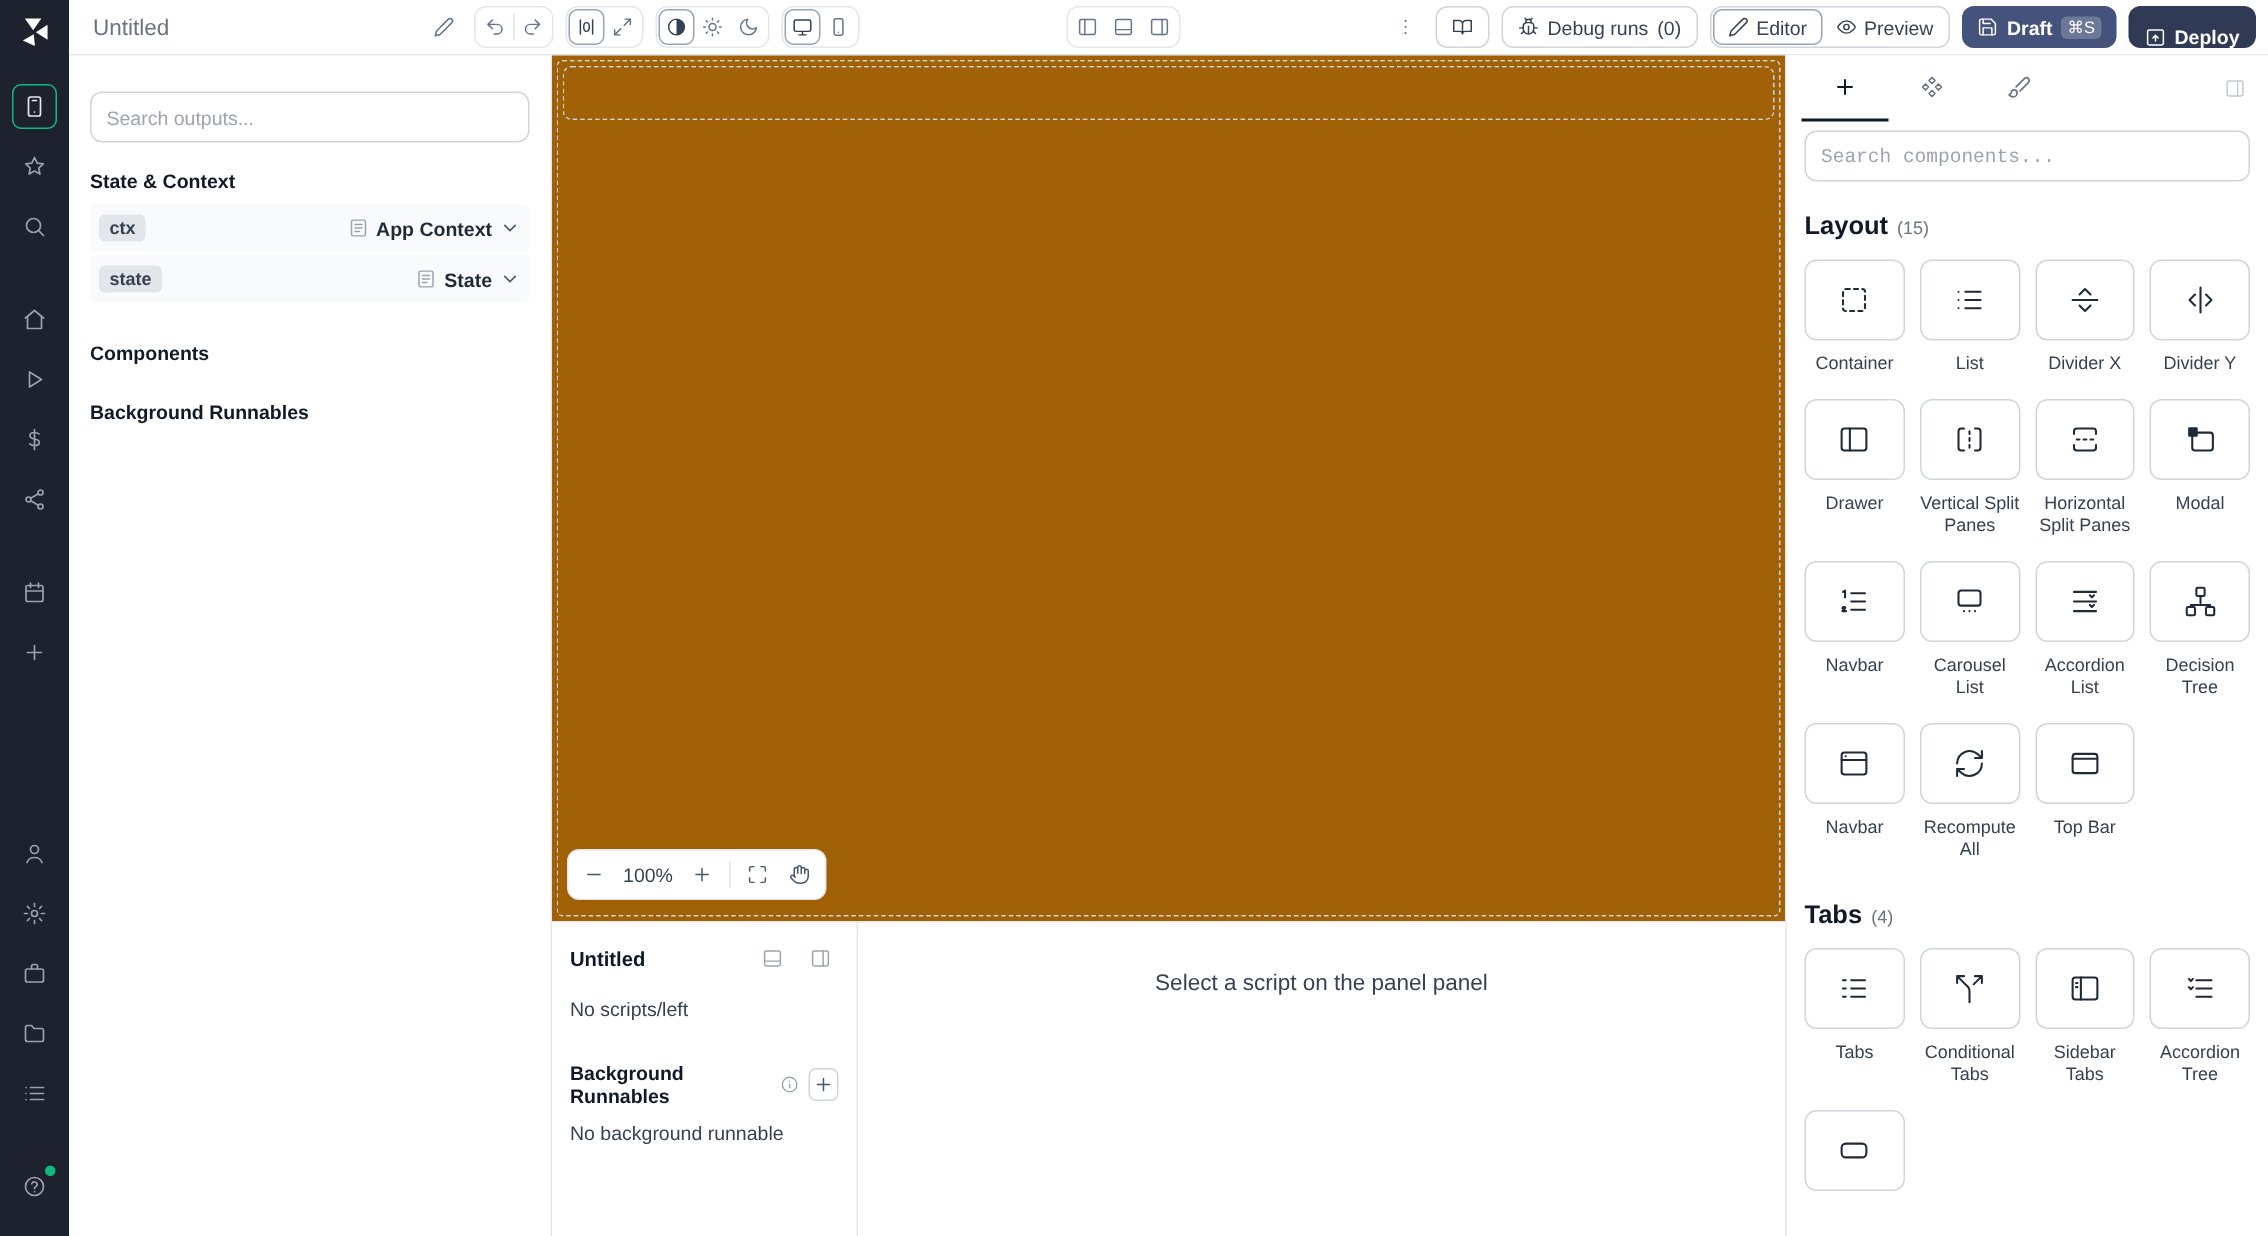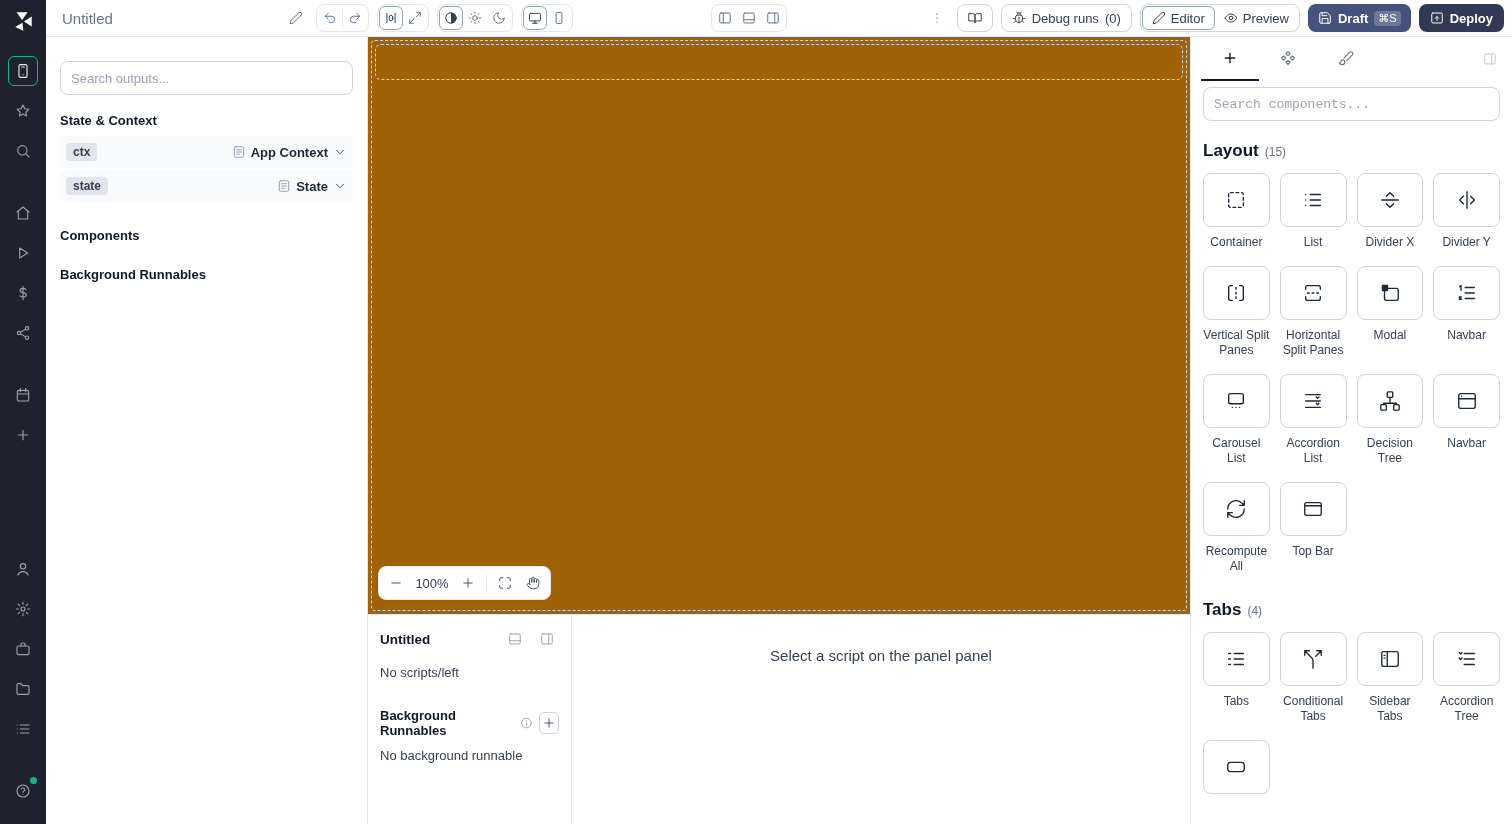--- a/index.html
+++ b/index.html
@@ -34,21 +34,21 @@
   .ibtn { min-width:24px; height:24px; border:none; background:none; border-radius:6px; display:flex; align-items:center; justify-content:center; color:#64748b; padding:0 4px; cursor:pointer; }
   .ibtn.sel { border:1px solid #94a3b8; color:#334155; }
   .grp { display:flex; align-items:center; border:1px solid #e5e7eb; border-radius:8px; height:28px; padding:1px; background:#fff; }
   .grp .vdiv { width:1px; height:18px; background:#e5e7eb; }
   .btn-outline { display:flex; align-items:center; gap:6px; border:1px solid #d1d5db; border-radius:8px; height:28px; padding:0 10px; background:#fff; font-size:13px; font-weight:500; color:#374151; cursor:pointer; font-family:inherit; }
   .seg { display:flex; align-items:center; border:1px solid #d1d5db; border-radius:8px; height:28px; padding:1px; background:#fff; }
   .seg .seg-btn { display:flex; align-items:center; gap:5px; height:24px; padding:0 9px; border-radius:6px; border:none; background:none; font-size:13px; font-weight:500; color:#374151; cursor:pointer; font-family:inherit; }
   .seg .seg-btn.sel { border:1px solid #94a3b8; }
   .btn-draft { display:flex; align-items:center; gap:6px; border:none; border-radius:8px; height:28px; padding:0 10px; background:#45527b; color:#fff; font-size:13px; font-weight:600; cursor:pointer; font-family:inherit; }
   .btn-draft .kbd { background:rgba(255,255,255,.22); border-radius:4px; padding:1px 4px; font-size:11px; font-weight:500; }
-  .btn-deploy { display:flex; align-items:center; gap:6px; border:none; border-radius:8px; height:28px; padding:0 11px; background:#303a55; color:#fff; font-size:13px; font-weight:600; cursor:pointer; font-family:inherit; }
+  .btn-deploy { display:flex; align-items:flex-end; gap:6px; border:none; border-radius:8px; height:28px; padding:0 11px; background:#303a55; color:#fff; font-size:13px; font-weight:600; cursor:pointer; font-family:inherit; }
   .flex1 { flex:1; }
 
   
   .content { flex:1; display:flex; min-height:0; }
 
   
   .outputs { width:322px; flex-shrink:0; border-right:1px solid #e5e7eb; padding:12px 14px; overflow:hidden; }
   .panel-head { display:flex; align-items:center; }
   .panel-head .t { font-weight:700; font-size:14px; color:#111827; }
   .panel-head .icons { margin-left:auto; display:flex; gap:8px; color:#9ca3af; }
@@ -537,20 +537,29 @@
               <svg class="ic22" viewBox="0 0 24 24">
                   <path d="M12 3v18M8 8l-4 4 4 4M16 8l4 4-4 4"></path>
                 </svg>
             </button>
             <span class="lbl">Divider Y</span>
           </div>
 
           <div class="cell">
             <button class="card">
               <svg class="ic22" viewBox="0 0 24 24">
+                  <rect x="3" y="4" width="18" height="16" rx="2"></rect>
+                  <path d="M9 4v16"></path>
+                </svg>
+            </button>
+            <span class="lbl">Drawer</span>
+          </div>
+          <div class="cell">
+            <button class="card">
+              <svg class="ic22" viewBox="0 0 24 24">
                   <path d="M8 4H6a2 2 0 0 0-2 2v12a2 2 0 0 0 2 2h2M16 4h2a2 2 0 0 1 2 2v12a2 2 0 0 1-2 2h-2M12 6v2m0 3v2m0 3v2"></path>
                 </svg>
             </button>
             <span class="lbl">Vertical Split Panes</span>
           </div>
           <div class="cell">
             <button class="card">
               <svg class="ic22" viewBox="0 0 24 24">
                   <path d="M4 8V6a2 2 0 0 1 2-2h12a2 2 0 0 1 2 2v2M4 16v2a2 2 0 0 0 2 2h12a2 2 0 0 0 2-2v-2M6 12h2m3 0h2m3 0h2"></path>
                 </svg>

